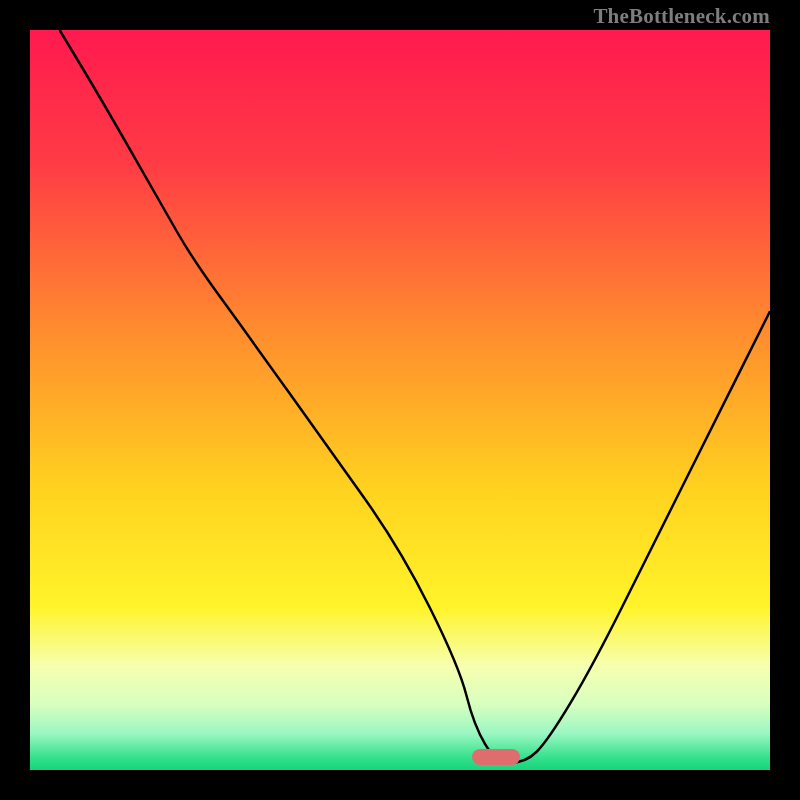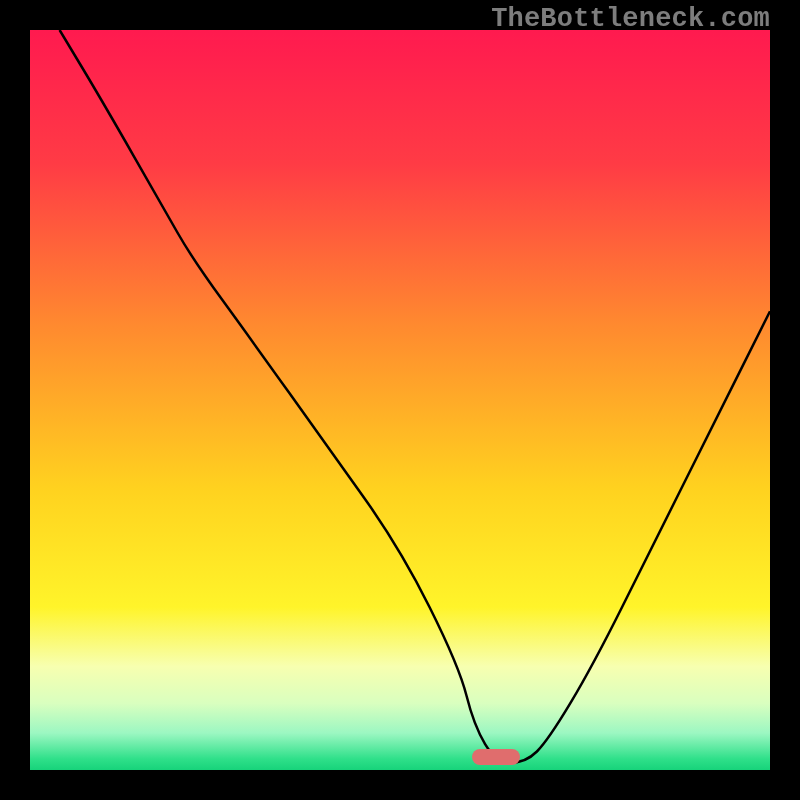--- a/index.html
+++ b/index.html
@@ -41,22 +41,22 @@
     height: 740px;
   }
   .marker {
     position: absolute;
     border-radius: 999px;
   }
   .watermark {
     position: absolute;
     top: 4px;
     right: 30px;
-    font-family: Liberation Mono, monospace;
-    font-size: 27px;
+    font-family: Liberation Serif, serif;
+    font-size: 21px;
     font-weight: 600;
     color: #7d7d7d;
     letter-spacing: 0.2px;
     user-select: none;
   }
 </style>
 </head>
 <body>
 
 <div class="frame">

